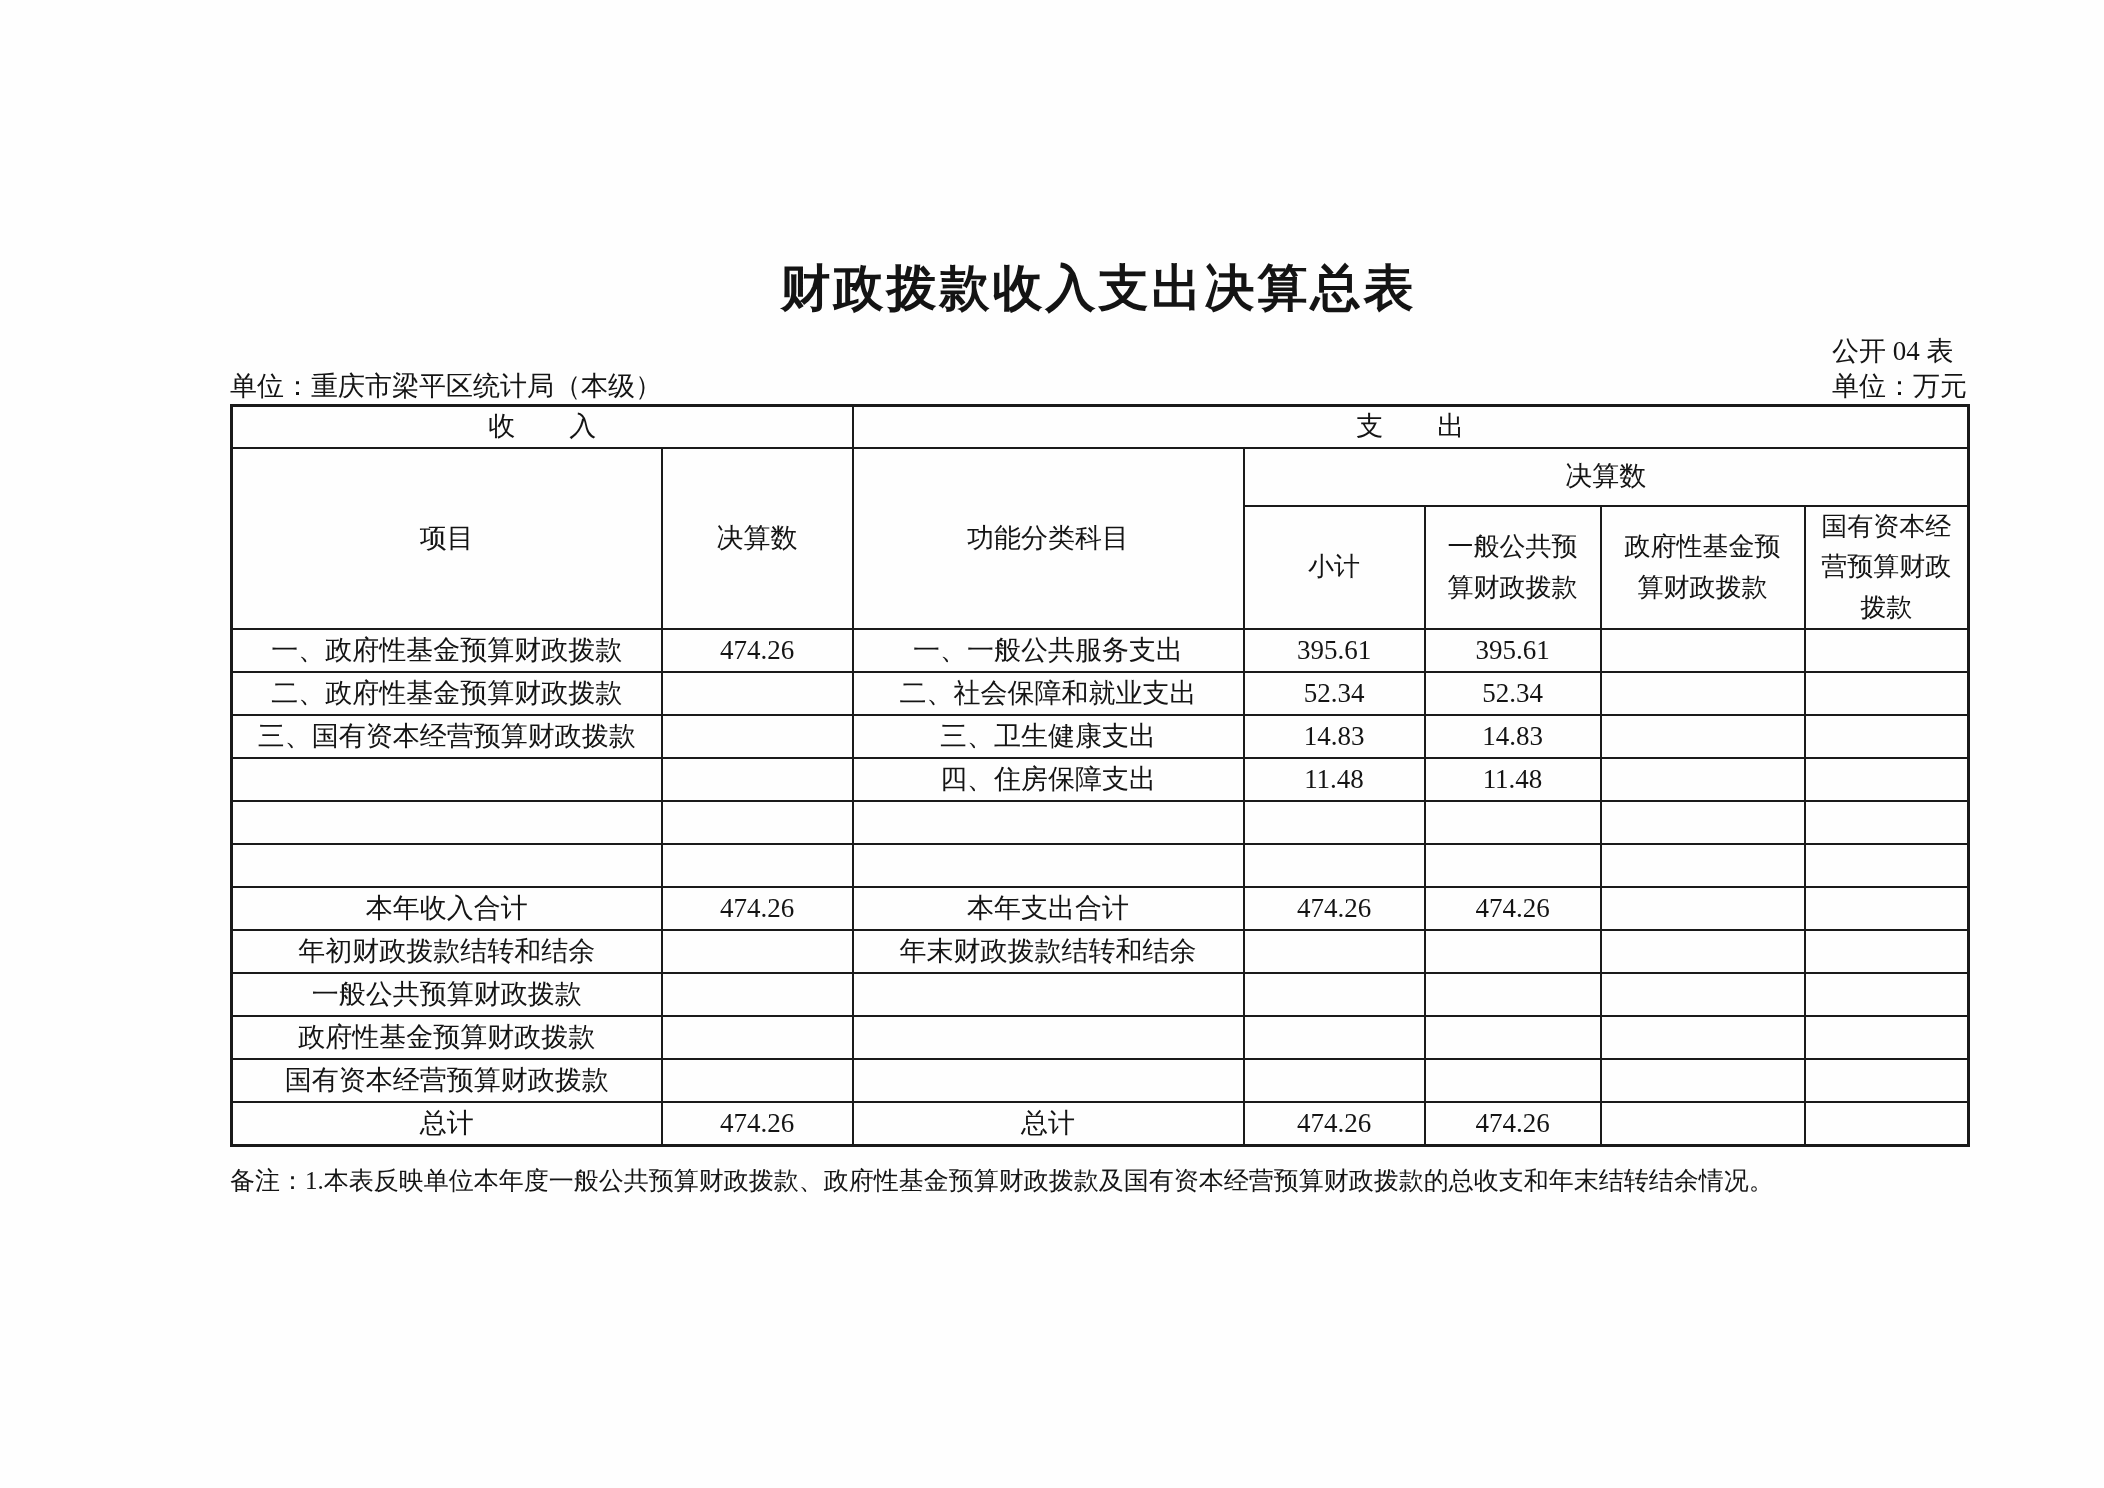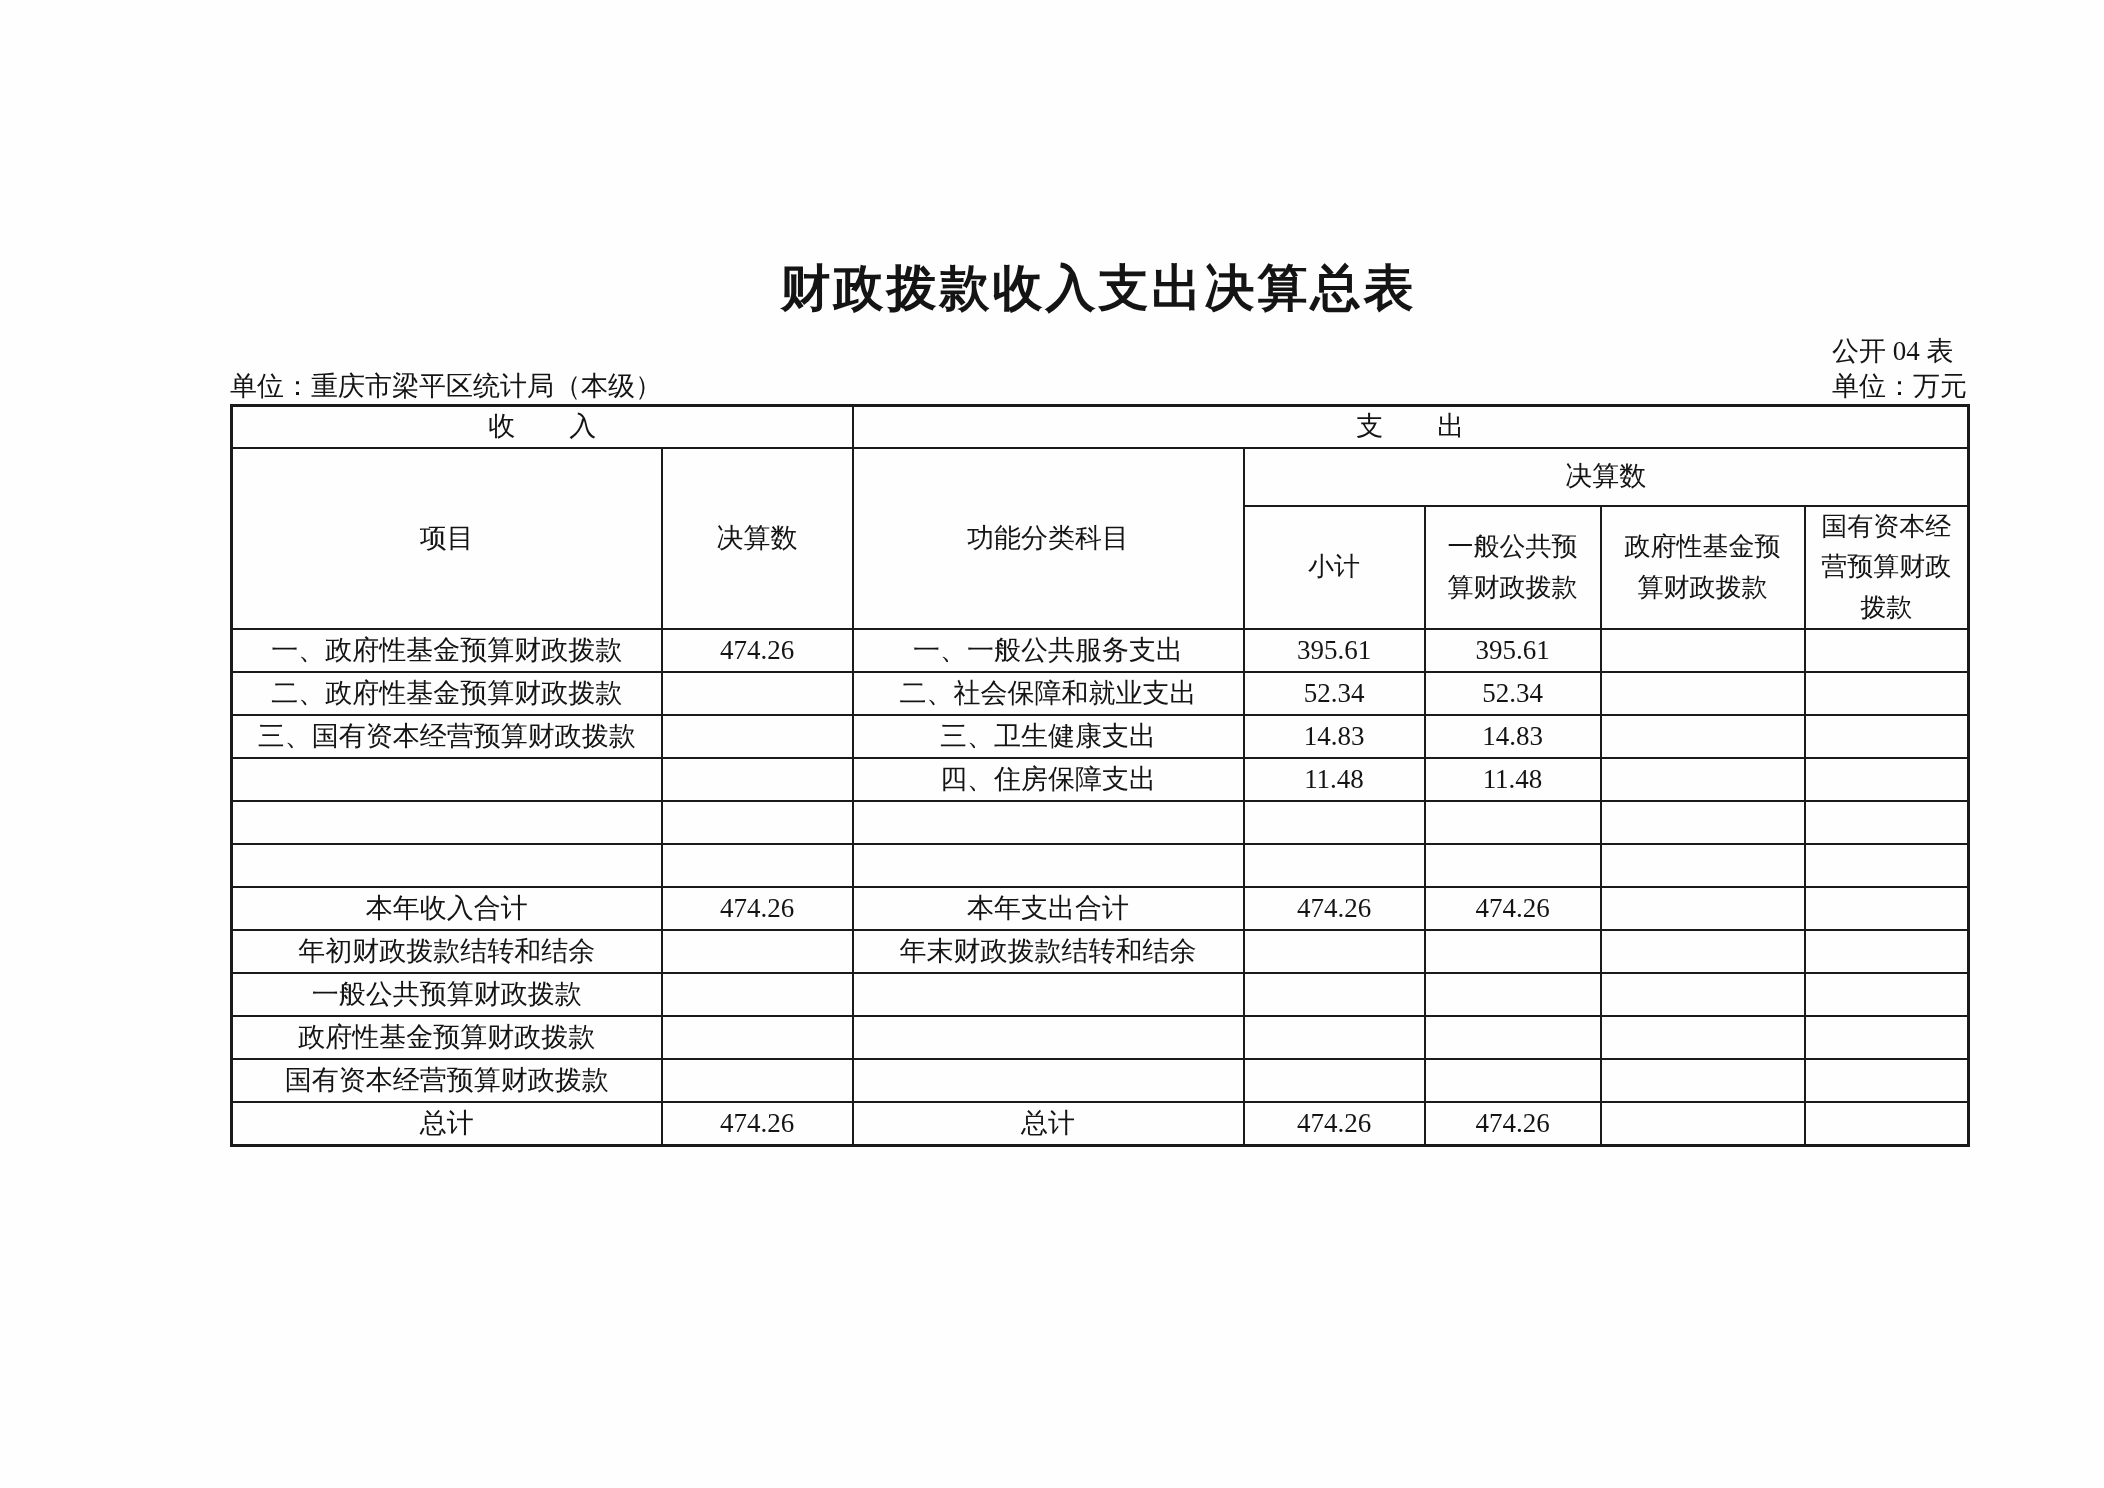--- a/index.html
+++ b/index.html
@@ -230,17 +230,18 @@
           <td class="ctr">总计</td>
           <td class="num">474.26</td>
           <td class="num">474.26</td>
           <td></td>
           <td></td>
         </tr>
       </tbody>
     </table>
 
     <div class="notes">
+      <div class="note-line1"><span>备注：</span><span>1.本表反映单位本年度一般公共预算财政拨款、政府性基金预算财政拨款及国有资本经营预算财政拨款的总收支和年末结转结余情况。</span></div>
     </div>
 
 
   </div>
 </div>
 
 </body></html>

